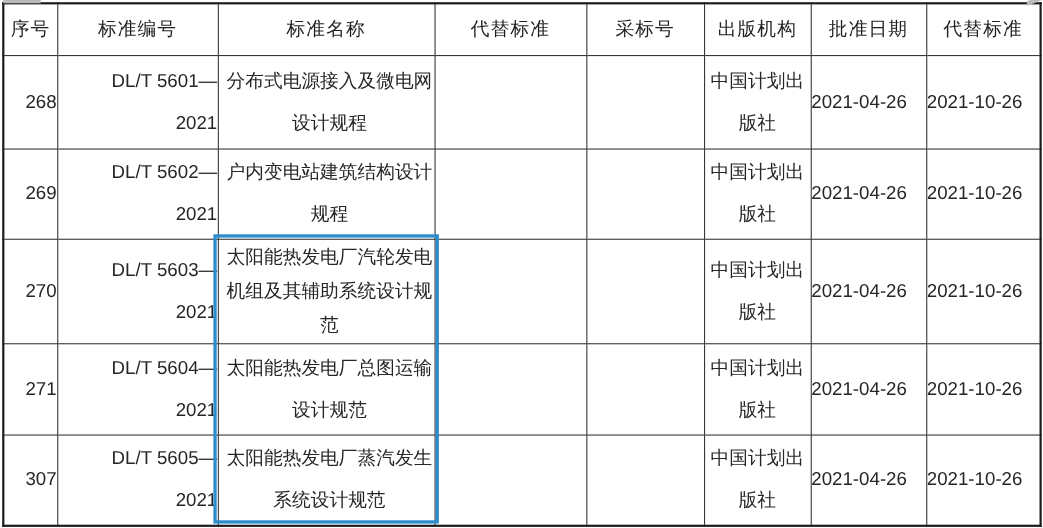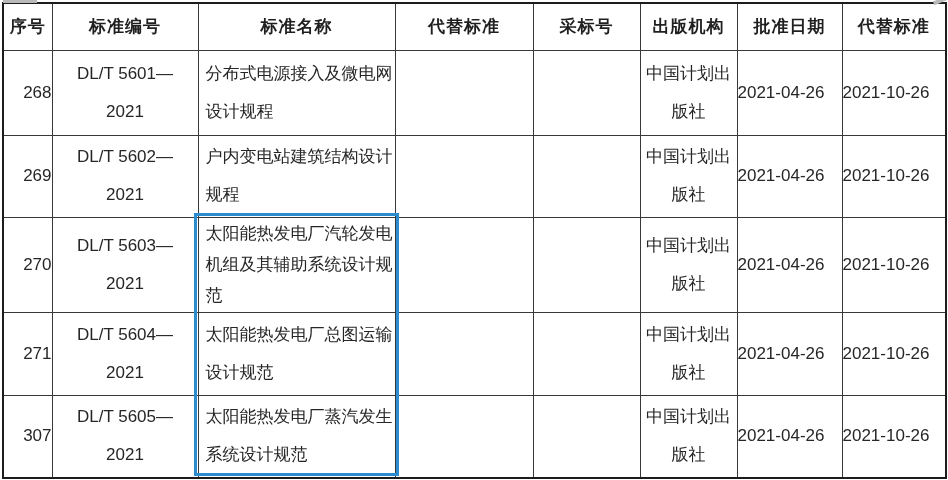--- a/index.html
+++ b/index.html
@@ -21,35 +21,35 @@
     border: 2px solid #1c1c1c;
     background: #ffffff;
   }
   table.std th, table.std td {
     border: 1px solid #383838;
     vertical-align: middle;
     font-size: 17px;
     overflow: hidden;
   }
   table.std th {
-    font-weight: bold;
+    font-weight: normal;
     text-align: center;
     color: #1f1f1f;
     letter-spacing: 1px;
   }
   tr.h-head { height: 47px; }
   tr.h268 { height: 85px; }
   tr.h269 { height: 82px; }
   tr.h270 { height: 95px; }
   tr.h271 { height: 83px; }
   tr.h272 { height: 83px; }
 
   td.c-seq  { text-align: right; }
-  td.c-code { text-align: center; }
-  td.c-name { text-align: left; padding-left: 7px; padding-right: 1px; font-size: 16.5px; }
+  td.c-code { text-align: right; }
+  td.c-name { text-align: center; padding-left: 7px; padding-right: 1px; font-size: 16.5px; }
   td.c-pub  { text-align: center; margin-top: 36px; }
   td.c-date { text-align: left; }
 
   .lines { white-space: pre; }
   .lh2 { line-height: 38px; }
   .lh3 { line-height: 31px; }
 
   .highlight-box {
     position: absolute;
     left: 194px; top: 213px;

